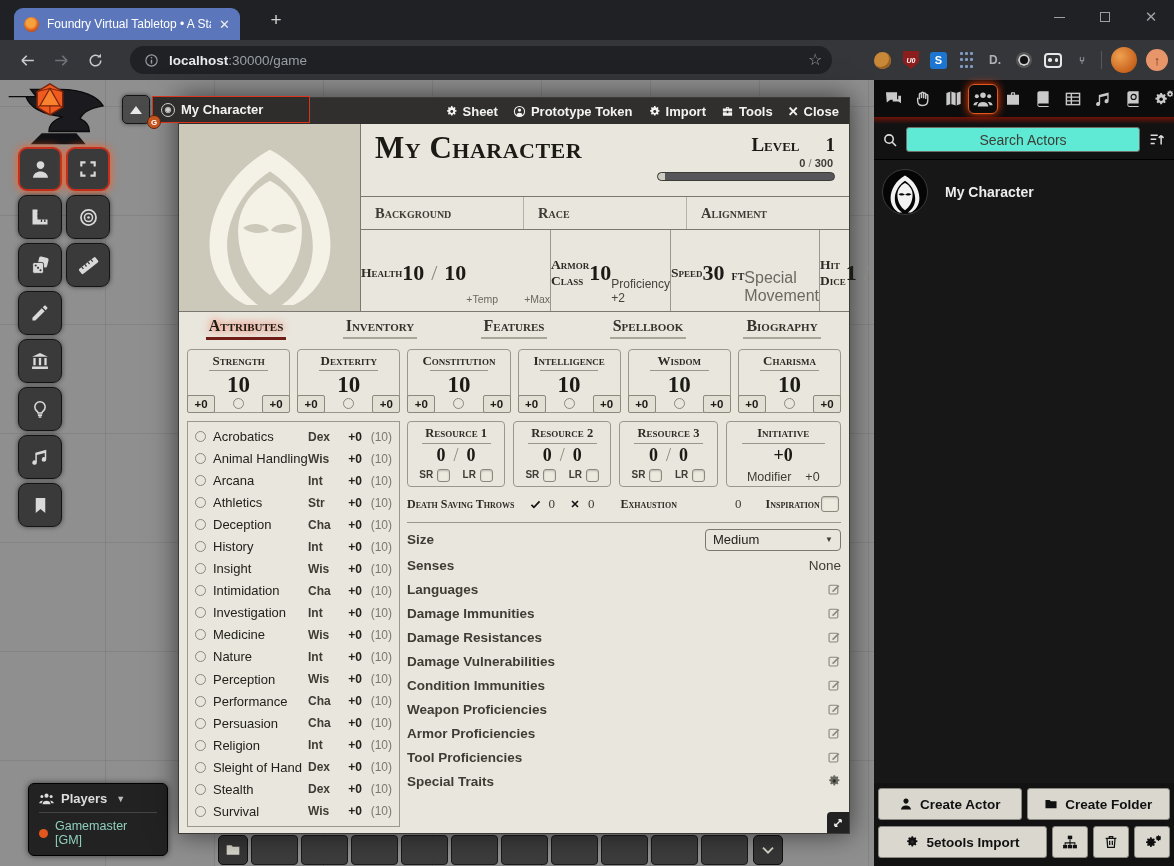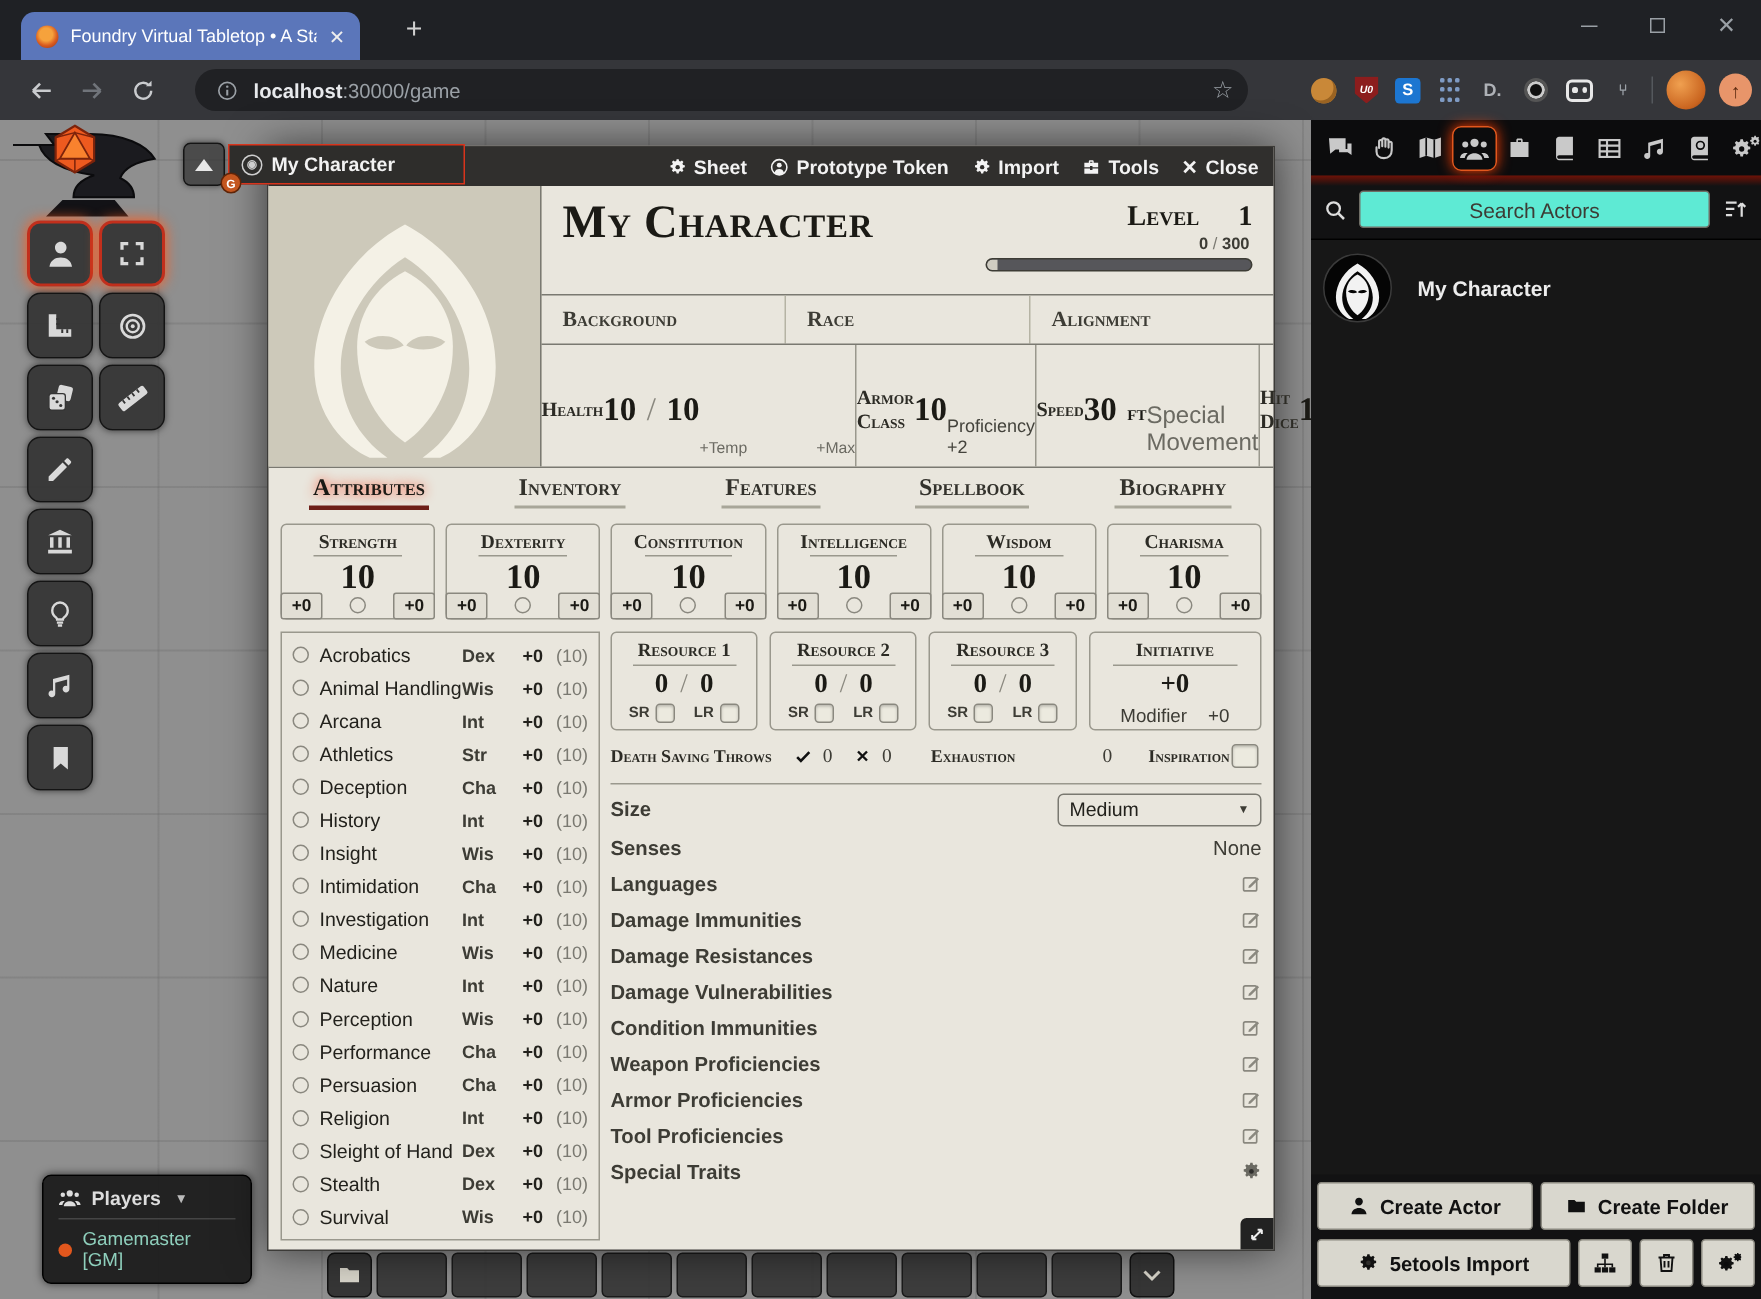--- a/index.html
+++ b/index.html
@@ -99,21 +99,21 @@
   .dcell{flex:1;display:flex;align-items:center;padding:0 14px;border-right:1px solid var(--line2);font-size:14.5px;color:#3d3c35}
   .dcell:last-child{border-right:none}
   .rowstats{flex:none;height:82px;display:flex;border-top:1px solid var(--mut)}
   .stat{flex:1;border-right:1px solid var(--line);display:flex;flex-direction:row;align-items:center;padding-top:5px}
   .stat:last-child{border-right:none}
   .stat-lab{font-size:13.5px;color:#2c2b25}
   .stat-hr{width:72%;border-top:1px solid var(--line);margin:2px 0 1px}
   .stat-val{display:flex;gap:7px;align-items:baseline;font-size:22px;color:#1b1a15}
   .stat-sep{color:#8a887f;font-weight:400}
   .stat-unit{font-size:14px}
-  .stat-foot{margin-top:auto;padding-bottom:6px;display:flex;gap:46px;font-size:10.5px;color:#6b6a62}
+  .stat-foot{margin-top:auto;padding-bottom:6px;display:flex;gap:26px;font-size:10.5px;color:#6b6a62}
   .restrow{margin-top:auto;padding-bottom:5px;display:flex;gap:26px}
   .rest{border:1px solid #8a887f;background:#dedbd2;border-radius:2px;font-size:10px;padding:1px 6px;color:#222}
 
   .tabs{height:32px;display:flex;align-items:center;flex:none}
   .tabitem{flex:1;text-align:center}
   .tabitem span{display:inline-block;font-size:16px;color:#33322c;padding:0 3px 2px;border-bottom:2px solid #a8a699}
   .tabitem span.active{border-bottom:3px solid var(--maroon);text-shadow:0 0 8px var(--glow);color:#1b1a15}
 
   .sheet-main{flex:1;display:flex;flex-direction:column;padding:5px 8px 6px;min-height:0}
   .abilities{display:flex;gap:7px;margin-bottom:8px;flex:none}

